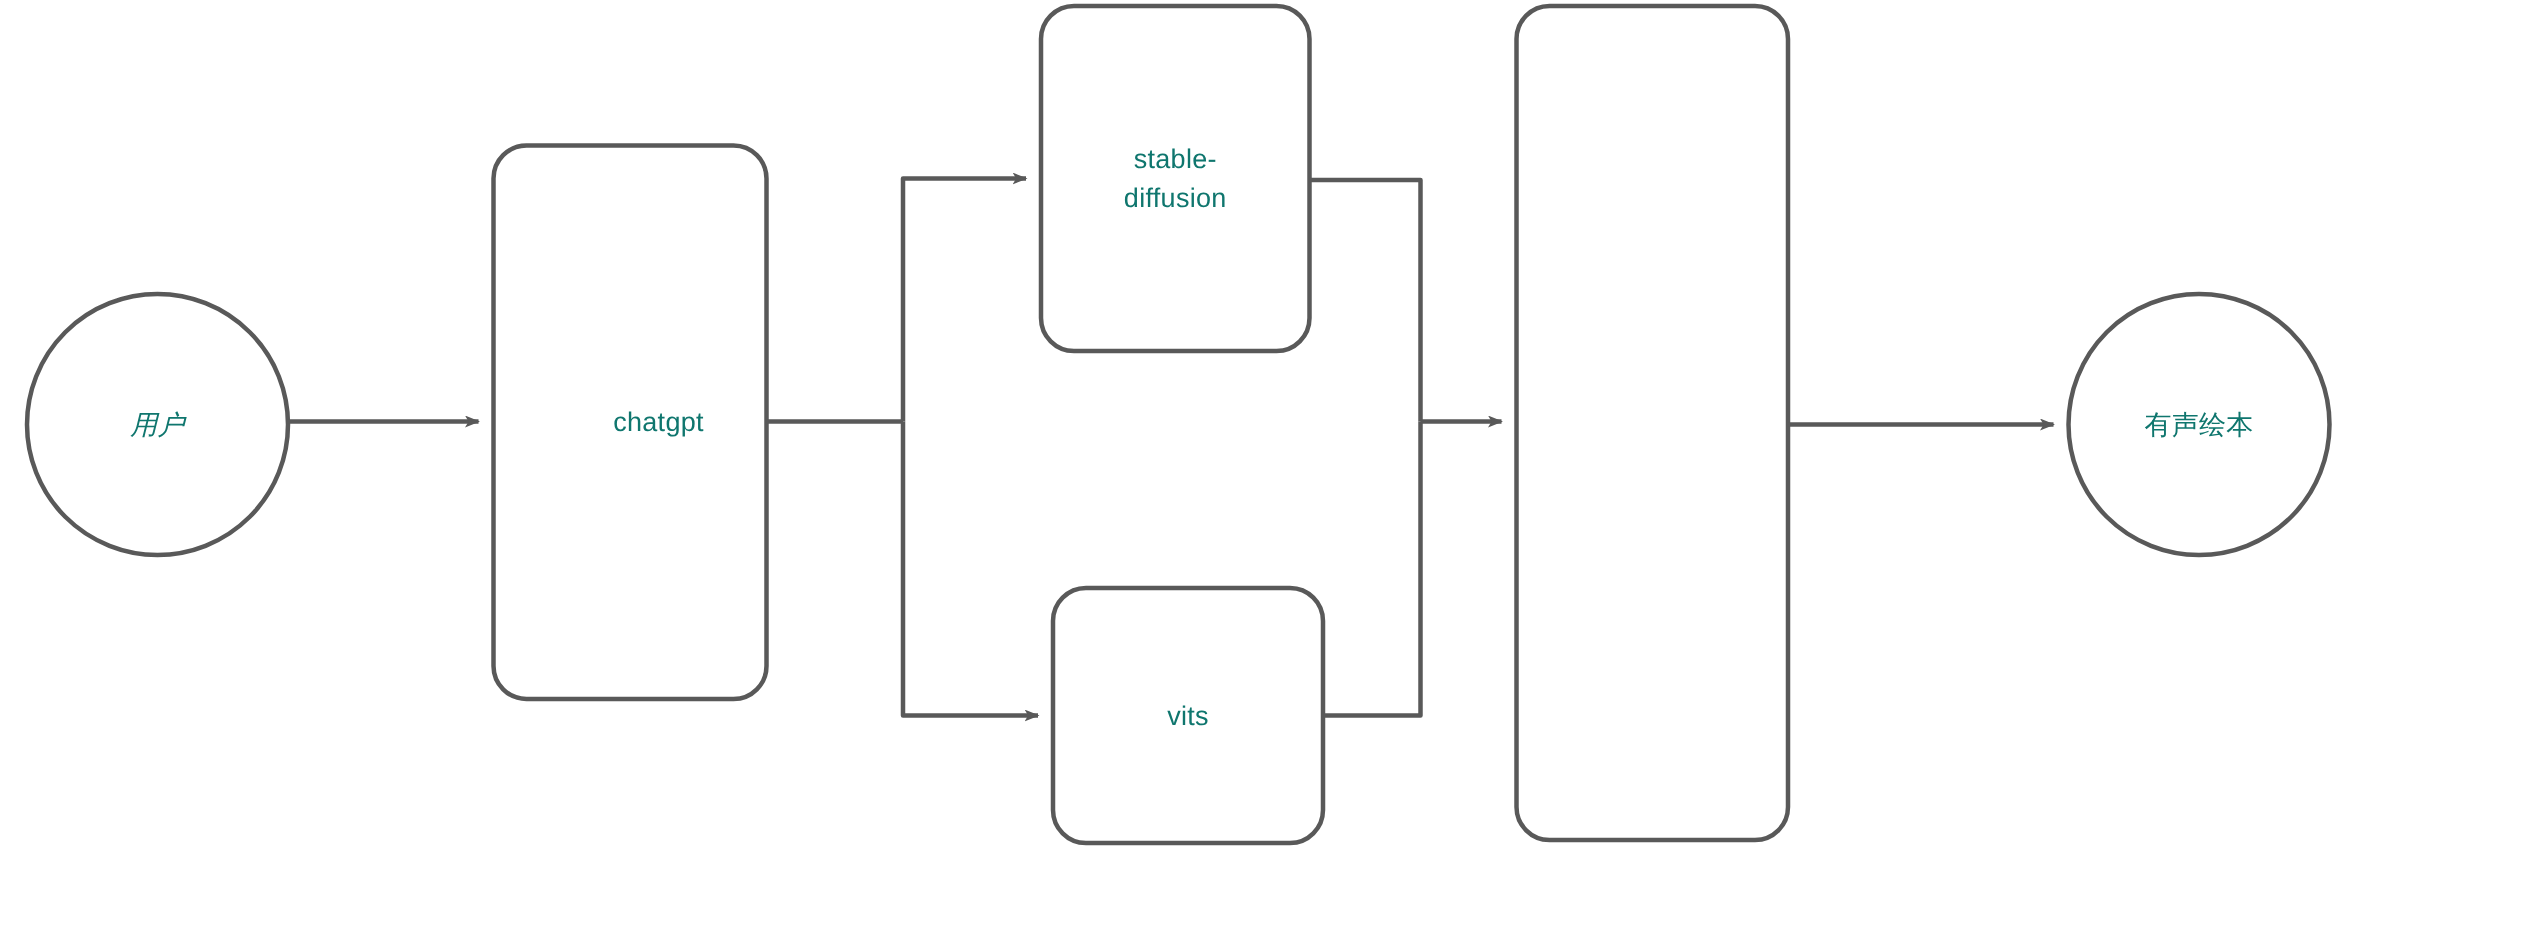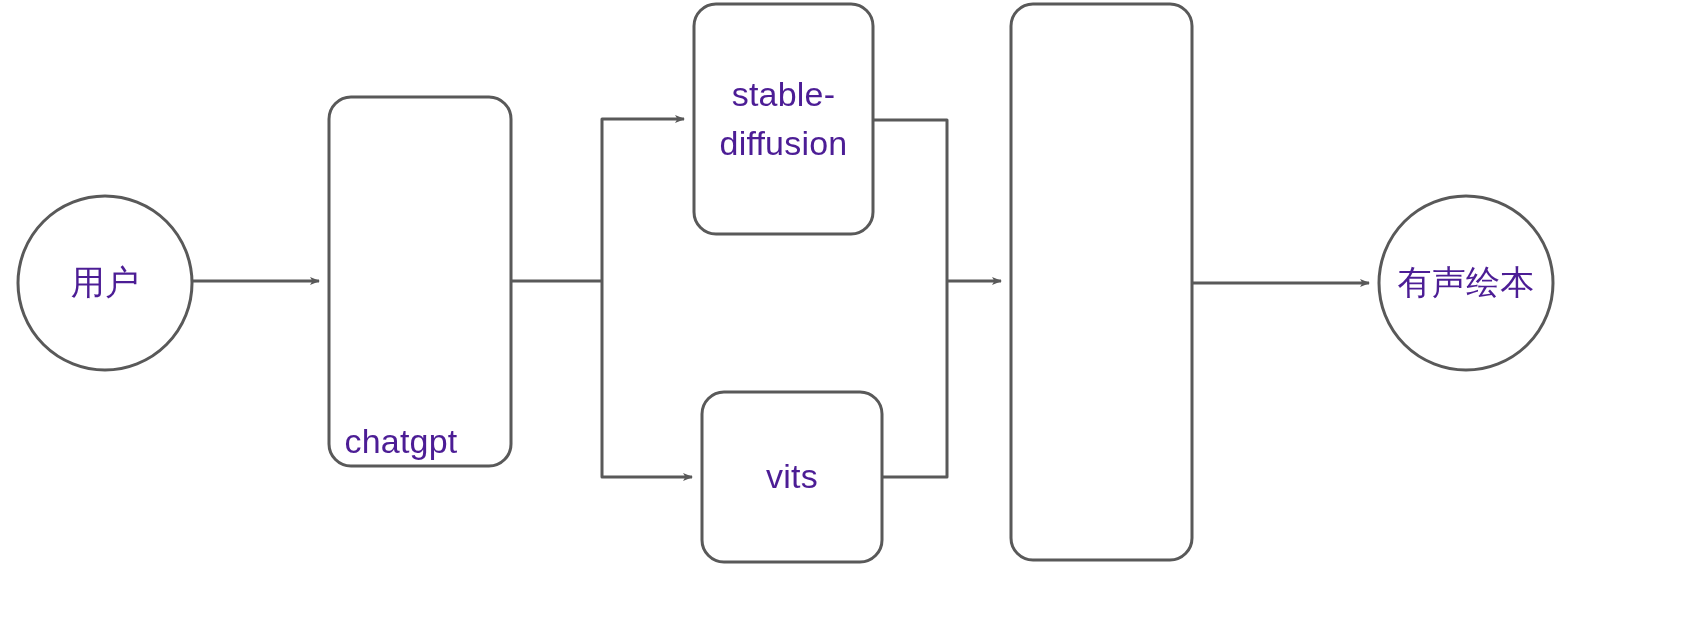--- a/index.html
+++ b/index.html
@@ -24,22 +24,22 @@
     width: 1697px;
     height: 618px;
   }
   .node-label {
     position: absolute;
     display: flex;
     flex-direction: column;
     align-items: center;
     justify-content: center;
     text-align: center;
-    color: #4c1d95;
-    font-size: 34px;
+    color: #0f766e;
+    font-size: 18px;
     line-height: 1.45;
     letter-spacing: 0.2px;
     pointer-events: none;
     white-space: nowrap;
   }
   .node-label .line2 {
     display: block;
   }
 </style>
 </head>
@@ -79,25 +79,25 @@
       <path d="M873 120 L947 120 L947 281"></path>
 
       <path d="M882 477 L947 477 L947 281"></path>
 
       <path d="M947 281 L1001 281" marker-end="url(#arrowhead)"></path>
 
       <path d="M1192 283 L1369 283" marker-end="url(#arrowhead)"></path>
     </g>
   </svg>
 
-  <div class="node-label" style="left:18px; top:196px; width:174px; height:174px;">
+  <div class="node-label" style="left:18px; top:196px; width:174px; height:174px;font-style:italic;">
     <span>用户</span>
   </div>
 
-  <div class="node-label" style="left:310px; top:97px; width:182px; height:369px;justify-content:flex-end;">
+  <div class="node-label" style="left:348px; top:97px; width:182px; height:369px;">
     <span>chatgpt</span>
   </div>
 
   <div class="node-label" style="left:694px; top:4px; width:179px; height:230px;">
     <span>stable-</span>
     <span class="line2">diffusion</span>
   </div>
 
   <div class="node-label" style="left:702px; top:392px; width:180px; height:170px;">
     <span>vits</span>

